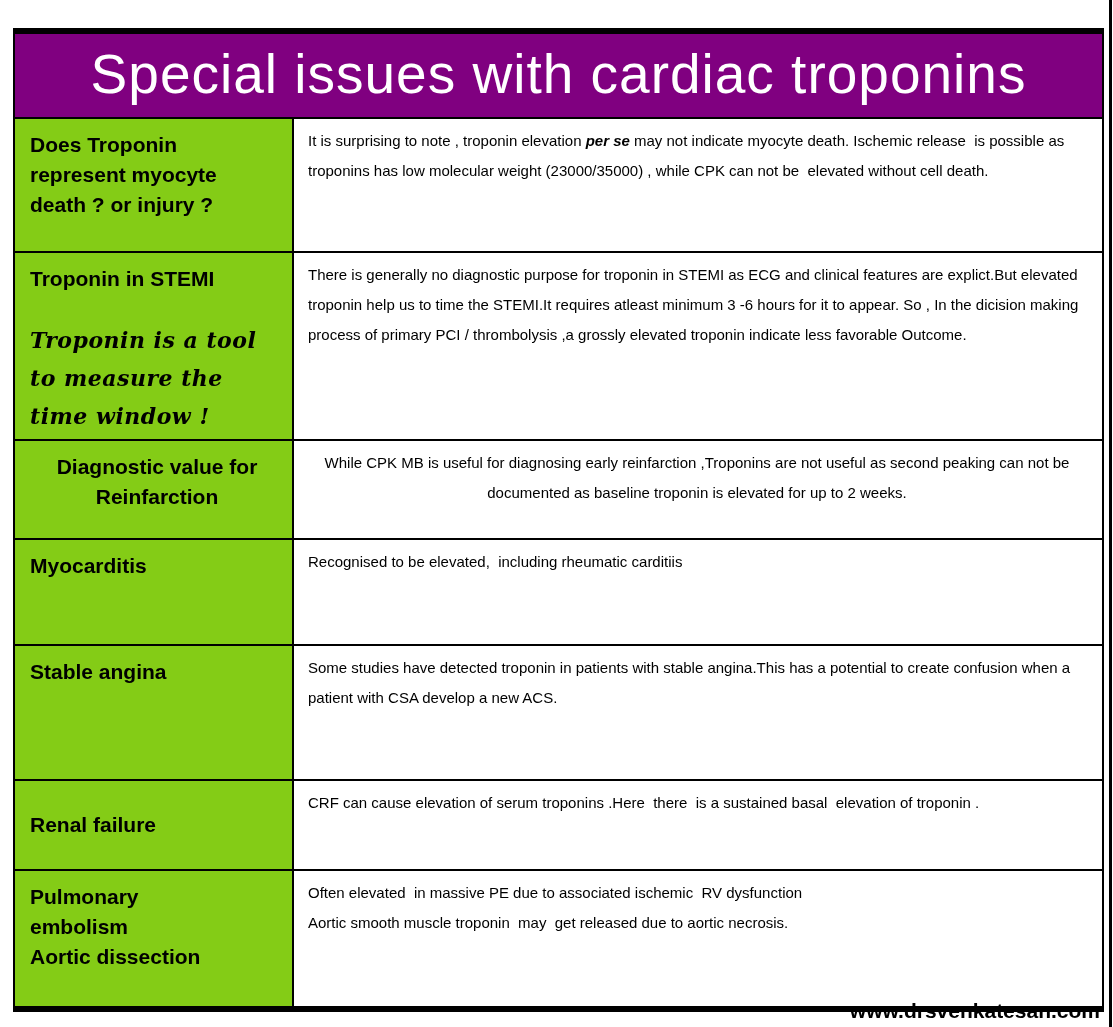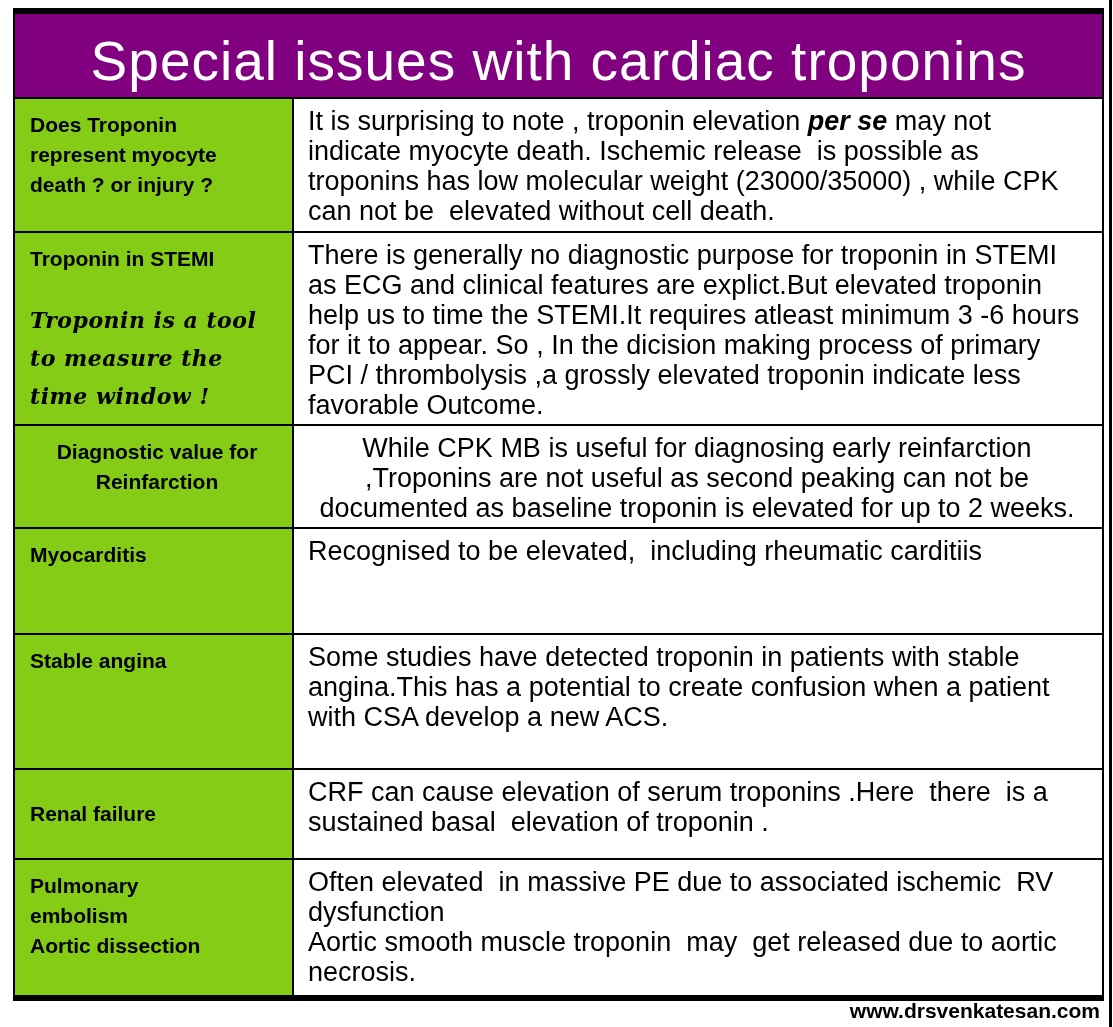--- a/index.html
+++ b/index.html
@@ -30,22 +30,23 @@
     width: 1091px;
   }
 
   .banner {
     height: 89px;
     background: #800080;
     border: 2px solid #000000;
     border-top: 6px solid #000000;
     border-bottom: none;
     display: flex;
-    align-items: flex-end;
+    align-items: center;
     justify-content: center;
+    margin-top: 20px;
   }
   .banner-title {
     color: #ffffff;
     font-size: 55px;
     font-weight: 400;
     letter-spacing: 1px;
     white-space: nowrap;
     padding-bottom: 4px;
   }
 
@@ -68,21 +69,21 @@
     line-height: 30px;
     padding: 11px 8px 4px 15px;
   }
   td.label-cell.v-center {
     vertical-align: middle;
     padding-top: 0;
     padding-bottom: 0;
   }
   td.desc-cell {
     background: #ffffff;
-    font-size: 27px;
+    font-size: 15px;
     line-height: 30px;
     padding: 7px 16px 4px 14px;
   }
   .desc-par {
     margin: 0;
     white-space: pre-wrap;
   }
   .em {
     font-weight: bold;
     font-style: italic;

